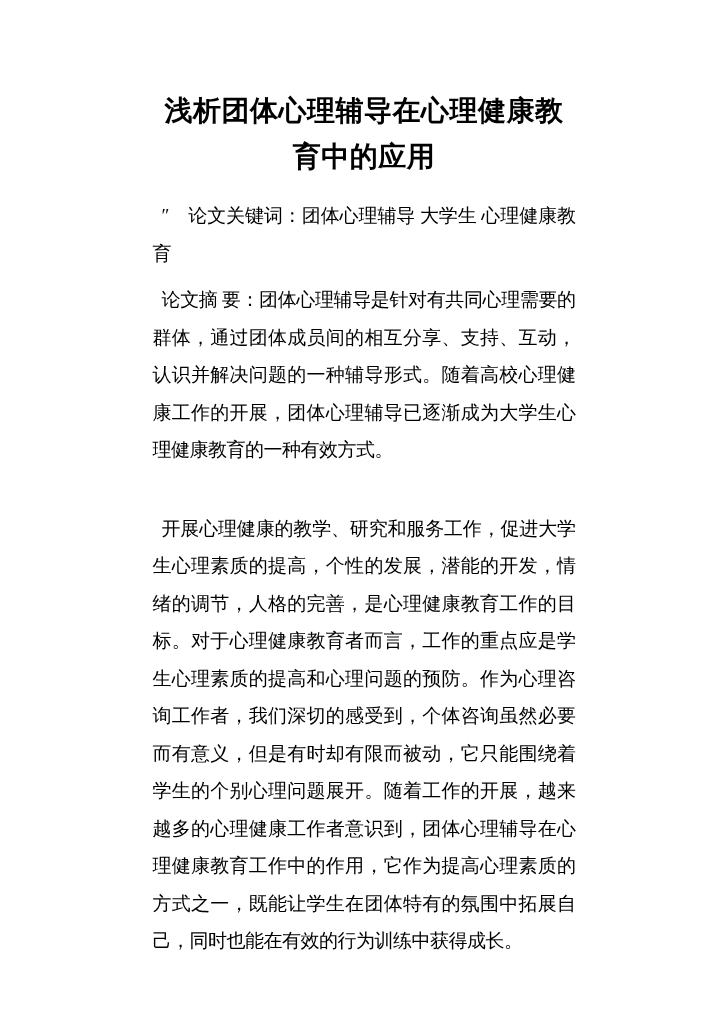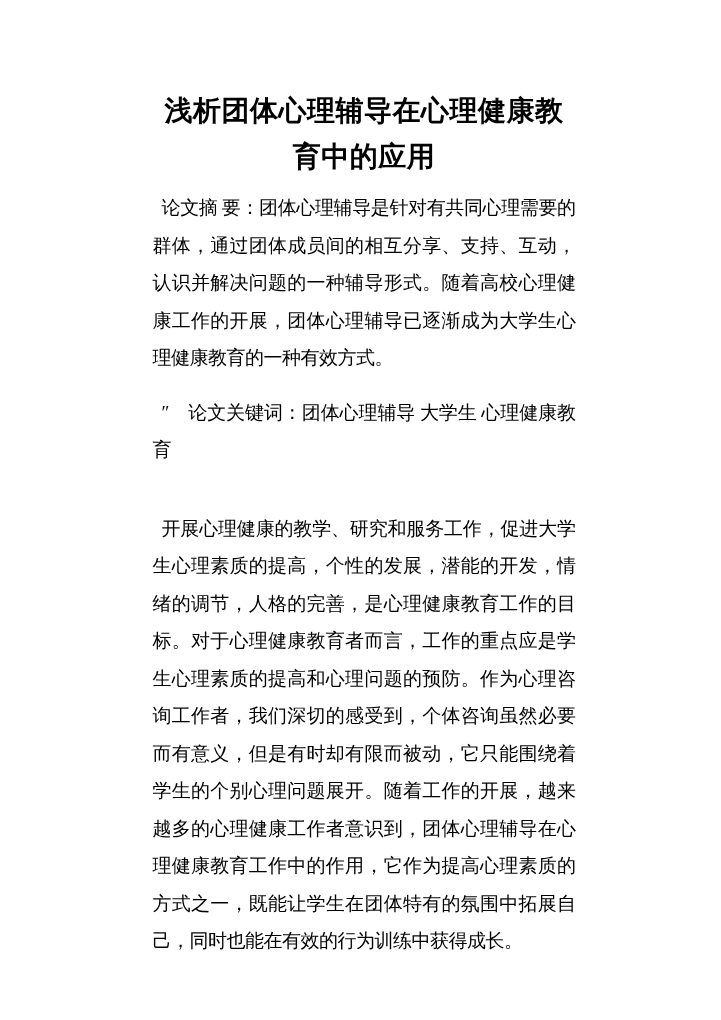--- a/index.html
+++ b/index.html
@@ -48,23 +48,23 @@
   }
 </style>
 </head>
 <body style="background: rgb(255, 255, 255);">
 
 <div class="page" style="background: rgb(255, 255, 255); color: rgb(0, 0, 0);">
   <div class="doc">
 
     <h1 class="title">浅析团体心理辅导在心理健康教育中的应用</h1>
 
+    <p class="para keywords">″　论文关键词：团体心理辅导 大学生 心理健康教育</p>
+
     <p class="para abstract">论文摘 要：团体心理辅导是针对有共同心理需要的群体，通过团体成员间的相互分享、支持、互动，认识并解决问题的一种辅导形式。随着高校心理健康工作的开展，团体心理辅导已逐渐成为大学生心理健康教育的一种有效方式。</p>
-
-    <p class="para keywords">″　论文关键词：团体心理辅导 大学生 心理健康教育</p>
 
     <div class="spacer"></div>
 
     <p class="para">开展心理健康的教学、研究和服务工作，促进大学生心理素质的提高，个性的发展，潜能的开发，情绪的调节，人格的完善，是心理健康教育工作的目标。对于心理健康教育者而言，工作的重点应是学生心理素质的提高和心理问题的预防。作为心理咨询工作者，我们深切的感受到，个体咨询虽然必要而有意义，但是有时却有限而被动，它只能围绕着学生的个别心理问题展开。随着工作的开展，越来越多的心理健康工作者意识到，团体心理辅导在心理健康教育工作中的作用，它作为提高心理素质的方式之一，既能让学生在团体特有的氛围中拓展自己，同时也能在有效的行为训练中获得成长。</p>
 
 
 
   </div>
 </div>
 

